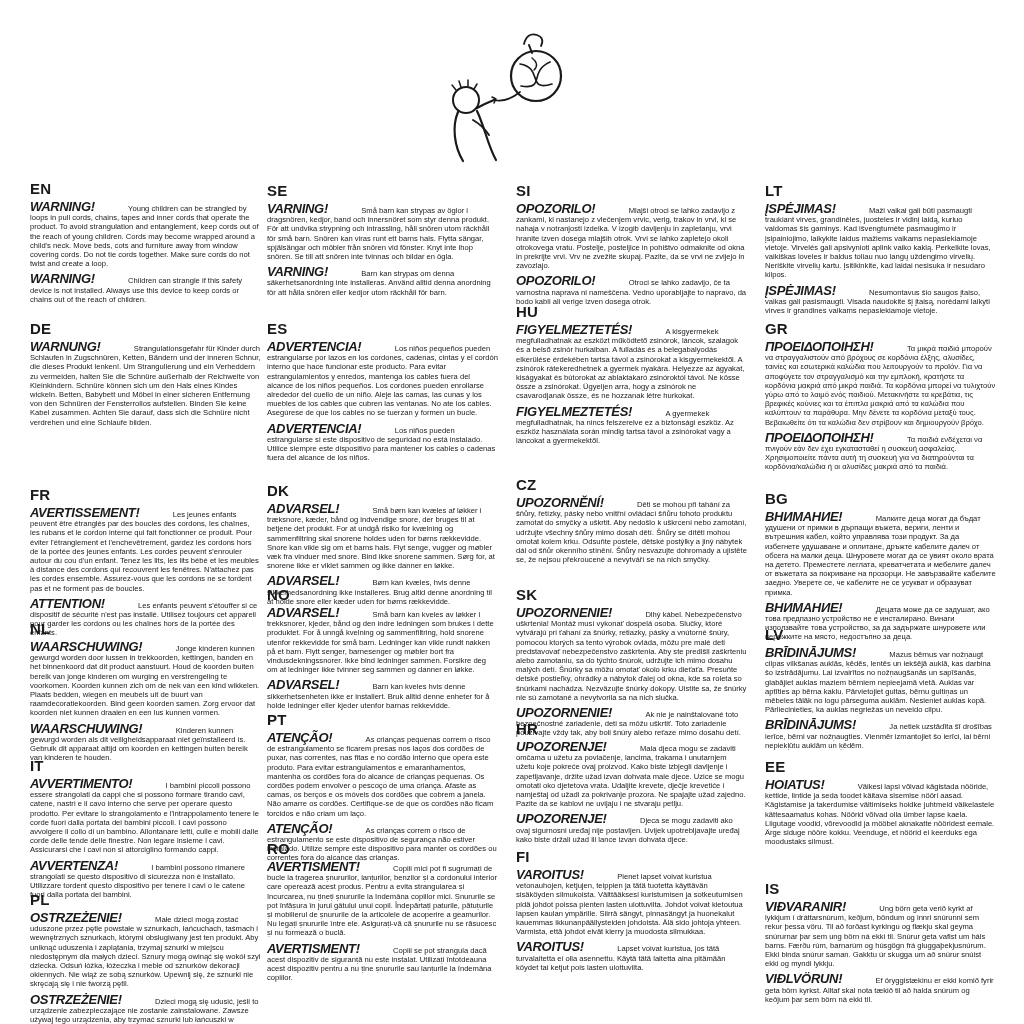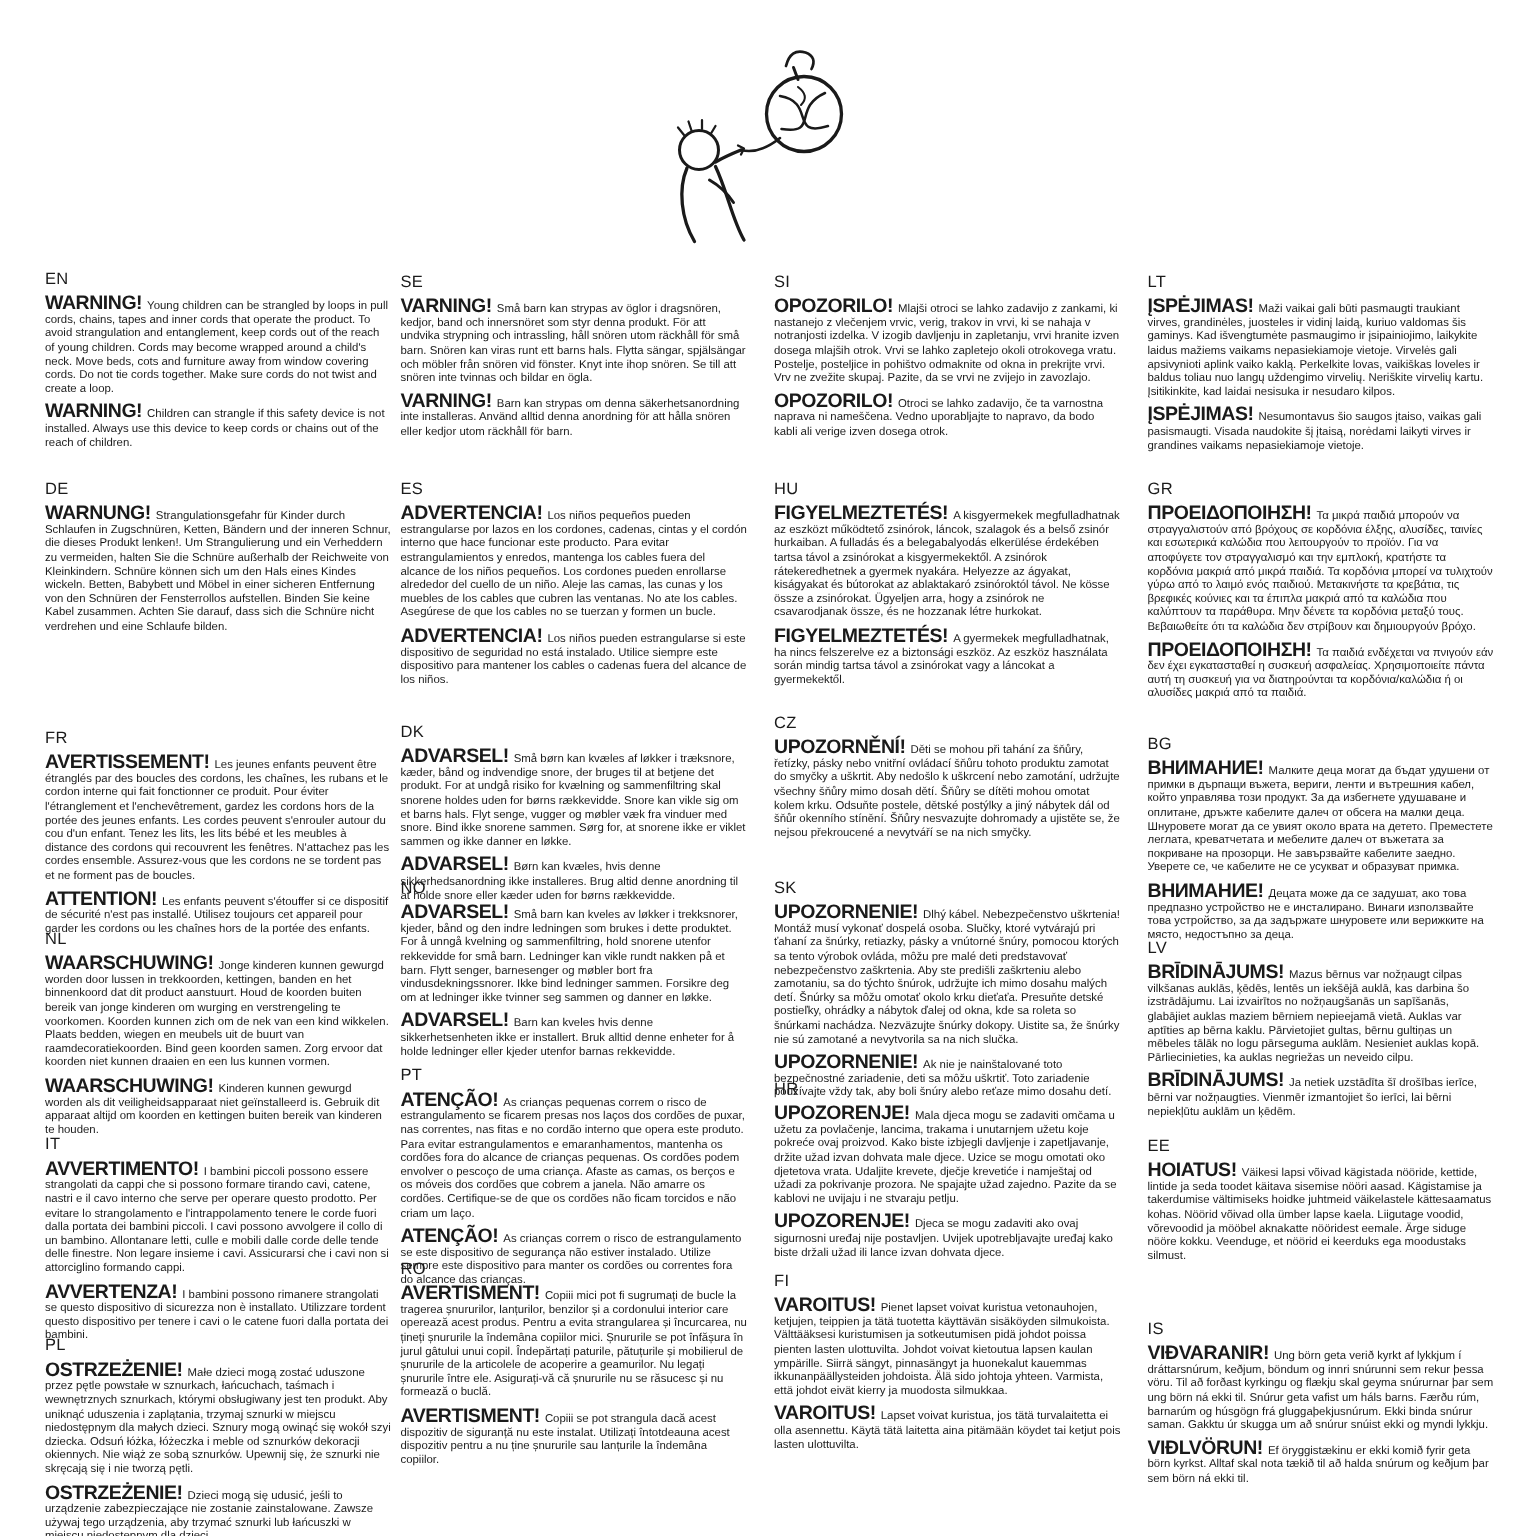--- a/index.html
+++ b/index.html
@@ -1,29 +1,29 @@
 <!DOCTYPE html>
 <html><head>
 <meta charset="utf-8">
 <style>
   html,body{margin:0;padding:0;}
   body{width:1024px;height:1024px;position:relative;background:#ffffff;font-family:"Liberation Sans",sans-serif;color:#1a1a1a;overflow:hidden;}
   .sheet{position:absolute;inset:0;background:#ffffff;}
   .illus{position:absolute;left:428px;top:14px;width:205px;height:160px;}
   .lang{position:absolute;width:231px;}
-  .code{font-weight:normal;font-size:11px;margin:0 0 5px 0;letter-spacing:0.2px;}
+  .code{font-weight:bold;font-size:15px;margin:0 0 5px 0;letter-spacing:0.2px;}
   .para{margin:0 0 6px 0;line-height:9.2px;font-size:7.6px;text-align:left;}
-  .hd{font-weight:bold;font-size:13px;letter-spacing:-0.3px;white-space:nowrap;}
-  .tx{font-size:7.6px;}
+  .hd{font-weight:bold;font-size:13px;letter-spacing:-0.3px;white-space:nowrap;font-style:italic;}
+  .tx{font-size:7.6px;margin-left:30px;}
   
   .p-en{left:30px;top:180px}.p-de{left:30px;top:320px}.p-fr{left:30px;top:486px}
   .p-nl{left:30px;top:620px}.p-it{left:30px;top:757px}.p-pl{left:30px;top:891px}
   .p-se{left:267px;top:182px}.p-es{left:267px;top:320px}.p-dk{left:267px;top:482px}
   .p-no{left:267px;top:586px}.p-pt{left:267px;top:711px}.p-ro{left:267px;top:840px}
-  .p-si{left:516px;top:182px}.p-hu{left:516px;top:320px}.p-cz{left:516px;top:476px}
+  .p-si{left:516px;top:182px}.p-hu{left:516px;top:303px}.p-cz{left:516px;top:476px}
   .p-sk{left:516px;top:586px}.p-hr{left:516px;top:720px}.p-fi{left:516px;top:848px}
   .p-lt{left:765px;top:182px}.p-gr{765px;left:765px;top:320px}.p-bg{left:765px;top:490px}
   .p-lv{left:765px;top:626px}.p-ee{left:765px;top:758px}.p-is{left:765px;top:880px}
 </style>
 </head>
 <body>
 
 <div class="sheet">
 
   <svg class="illus" viewBox="0 0 205 160" fill="none" stroke="#1a1a1a" stroke-width="2" stroke-linecap="round" stroke-linejoin="round">

